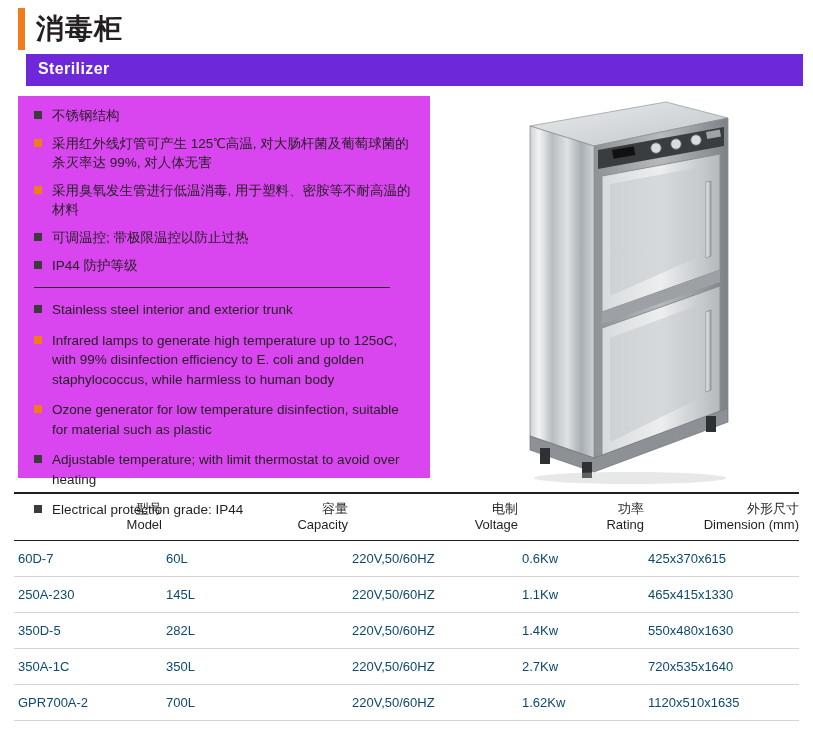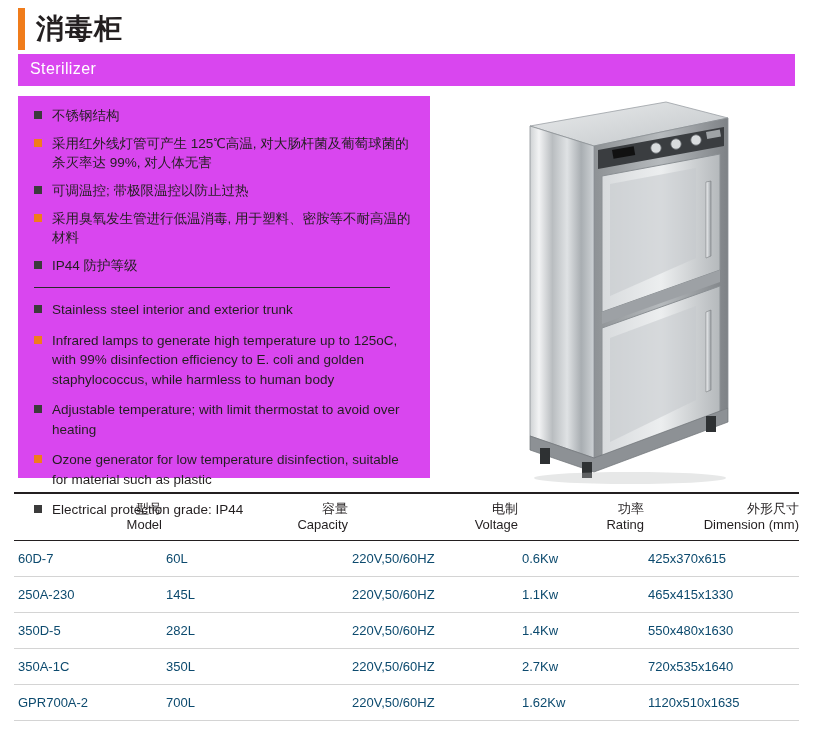--- a/index.html
+++ b/index.html
@@ -43,25 +43,26 @@
     font-size: 28px;
     font-weight: bold;
     letter-spacing: 1px;
     color: #231f20;
     line-height: 38px;
   }
 
   
   .subtitle-band {
     position: absolute;
-    left: 18px;
+    left: 26px;
     top: 54px;
     width: 777px;
     height: 32px;
-    background: #d946ef;
+    background: #6d28d9;
+    font-weight: bold;
   }
   .subtitle-text {
     position: absolute;
     left: 12px;
     top: 6px;
     font-size: 16px;
     color: #ffffff;
     letter-spacing: 0.4px;
   }
 
@@ -177,51 +178,51 @@
     <ul class="feat-list">
       <li class="feat-item">
         <span class="bullet dark"></span>
         <span>不锈钢结构</span>
       </li>
       <li class="feat-item">
         <span class="bullet orange"></span>
         <span>采用红外线灯管可产生 125℃高温, 对大肠杆菌及葡萄球菌的杀灭率达 99%, 对人体无害</span>
       </li>
       <li class="feat-item">
-        <span class="bullet dark"></span>
-        <span>可调温控; 带极限温控以防止过热</span>
-      </li>
-      <li class="feat-item">
         <span class="bullet orange"></span>
         <span>采用臭氧发生管进行低温消毒, 用于塑料、密胺等不耐高温的材料</span>
       </li>
       <li class="feat-item">
         <span class="bullet dark"></span>
+        <span>可调温控; 带极限温控以防止过热</span>
+      </li>
+      <li class="feat-item">
+        <span class="bullet dark"></span>
         <span>IP44 防护等级</span>
       </li>
     </ul>
 
     <div class="divider"></div>
 
     <ul class="feat-list">
       <li class="feat-item en">
         <span class="bullet dark"></span>
         <span>Stainless steel interior and exterior trunk</span>
       </li>
       <li class="feat-item en">
         <span class="bullet orange"></span>
         <span>Infrared lamps to generate high temperature up to 125oC, with 99% disinfection efficiency to E. coli and golden staphylococcus, while harmless to human body</span>
       </li>
       <li class="feat-item en">
-        <span class="bullet dark"></span>
-        <span>Adjustable temperature; with limit thermostat to avoid over heating</span>
-      </li>
-      <li class="feat-item en">
         <span class="bullet orange"></span>
         <span>Ozone generator for low temperature disinfection, suitable for material such as plastic</span>
+      </li>
+      <li class="feat-item en">
+        <span class="bullet dark"></span>
+        <span>Adjustable temperature; with limit thermostat to avoid over heating</span>
       </li>
       <li class="feat-item en">
         <span class="bullet dark"></span>
         <span>Electrical protection grade: IP44</span>
       </li>
     </ul>
   </div>
 
   <div class="photo">
     <svg width="320" height="395" viewBox="0 0 320 395" xmlns="http://www.w3.org/2000/svg">

